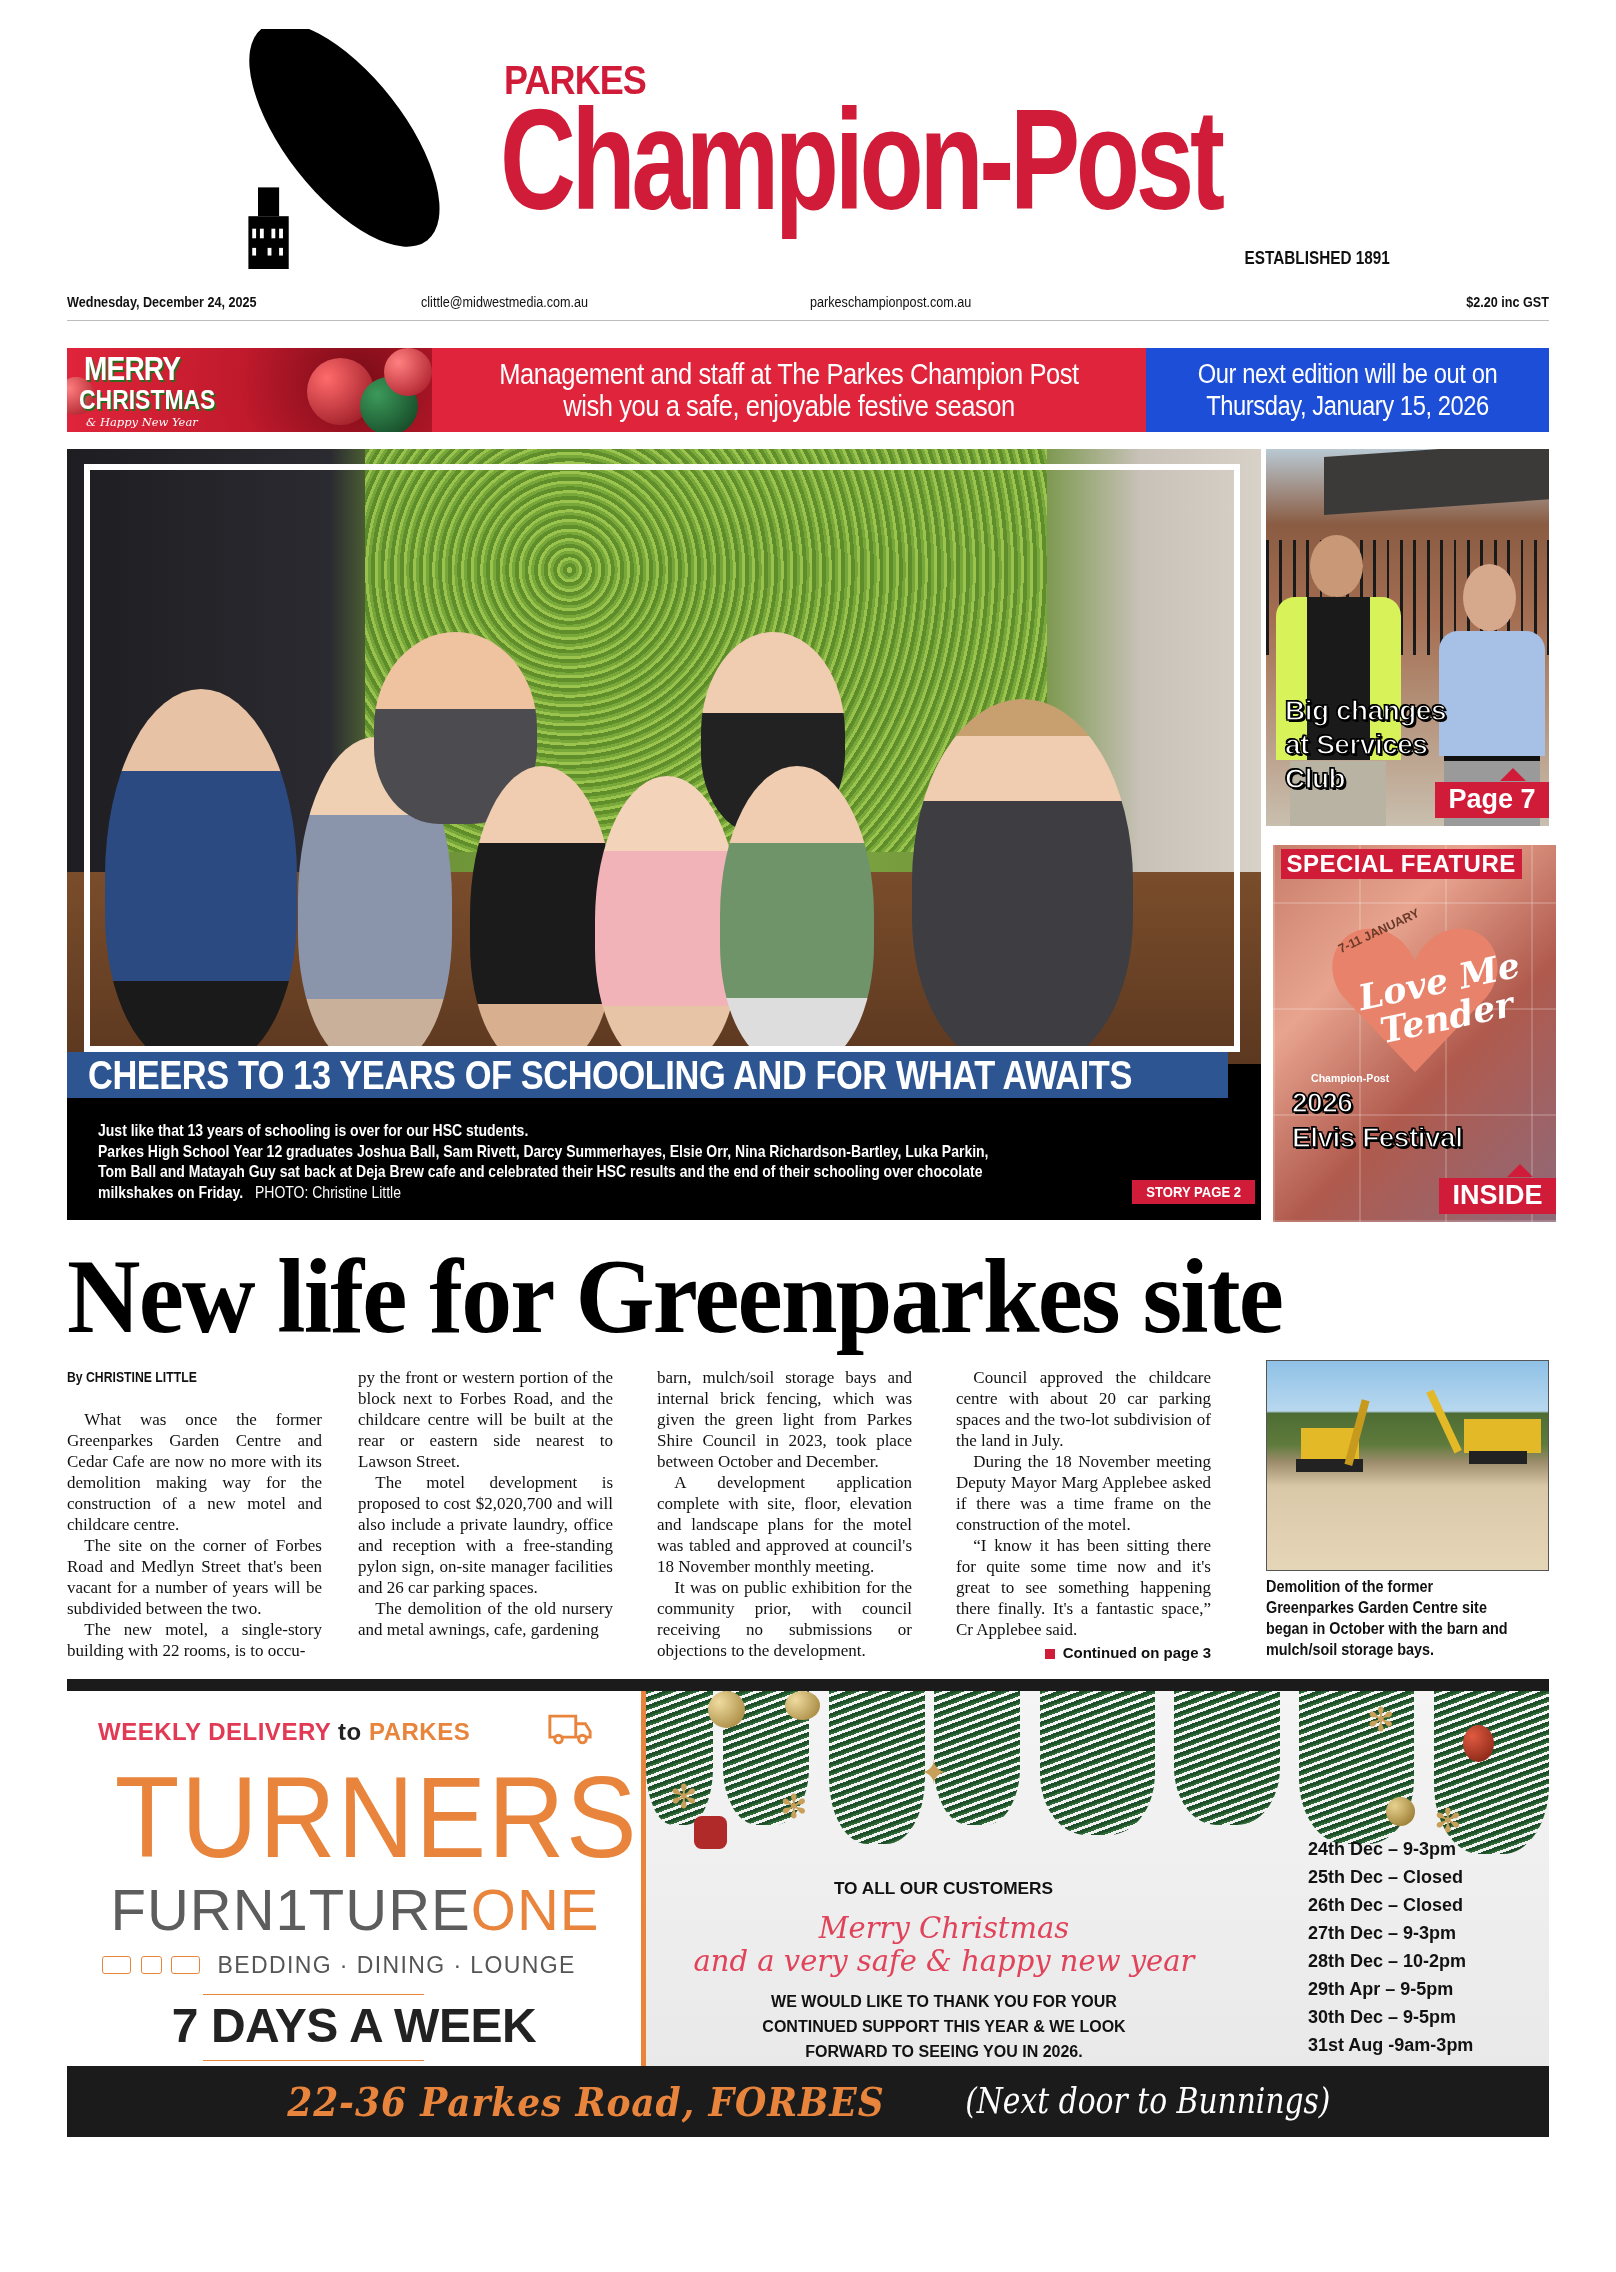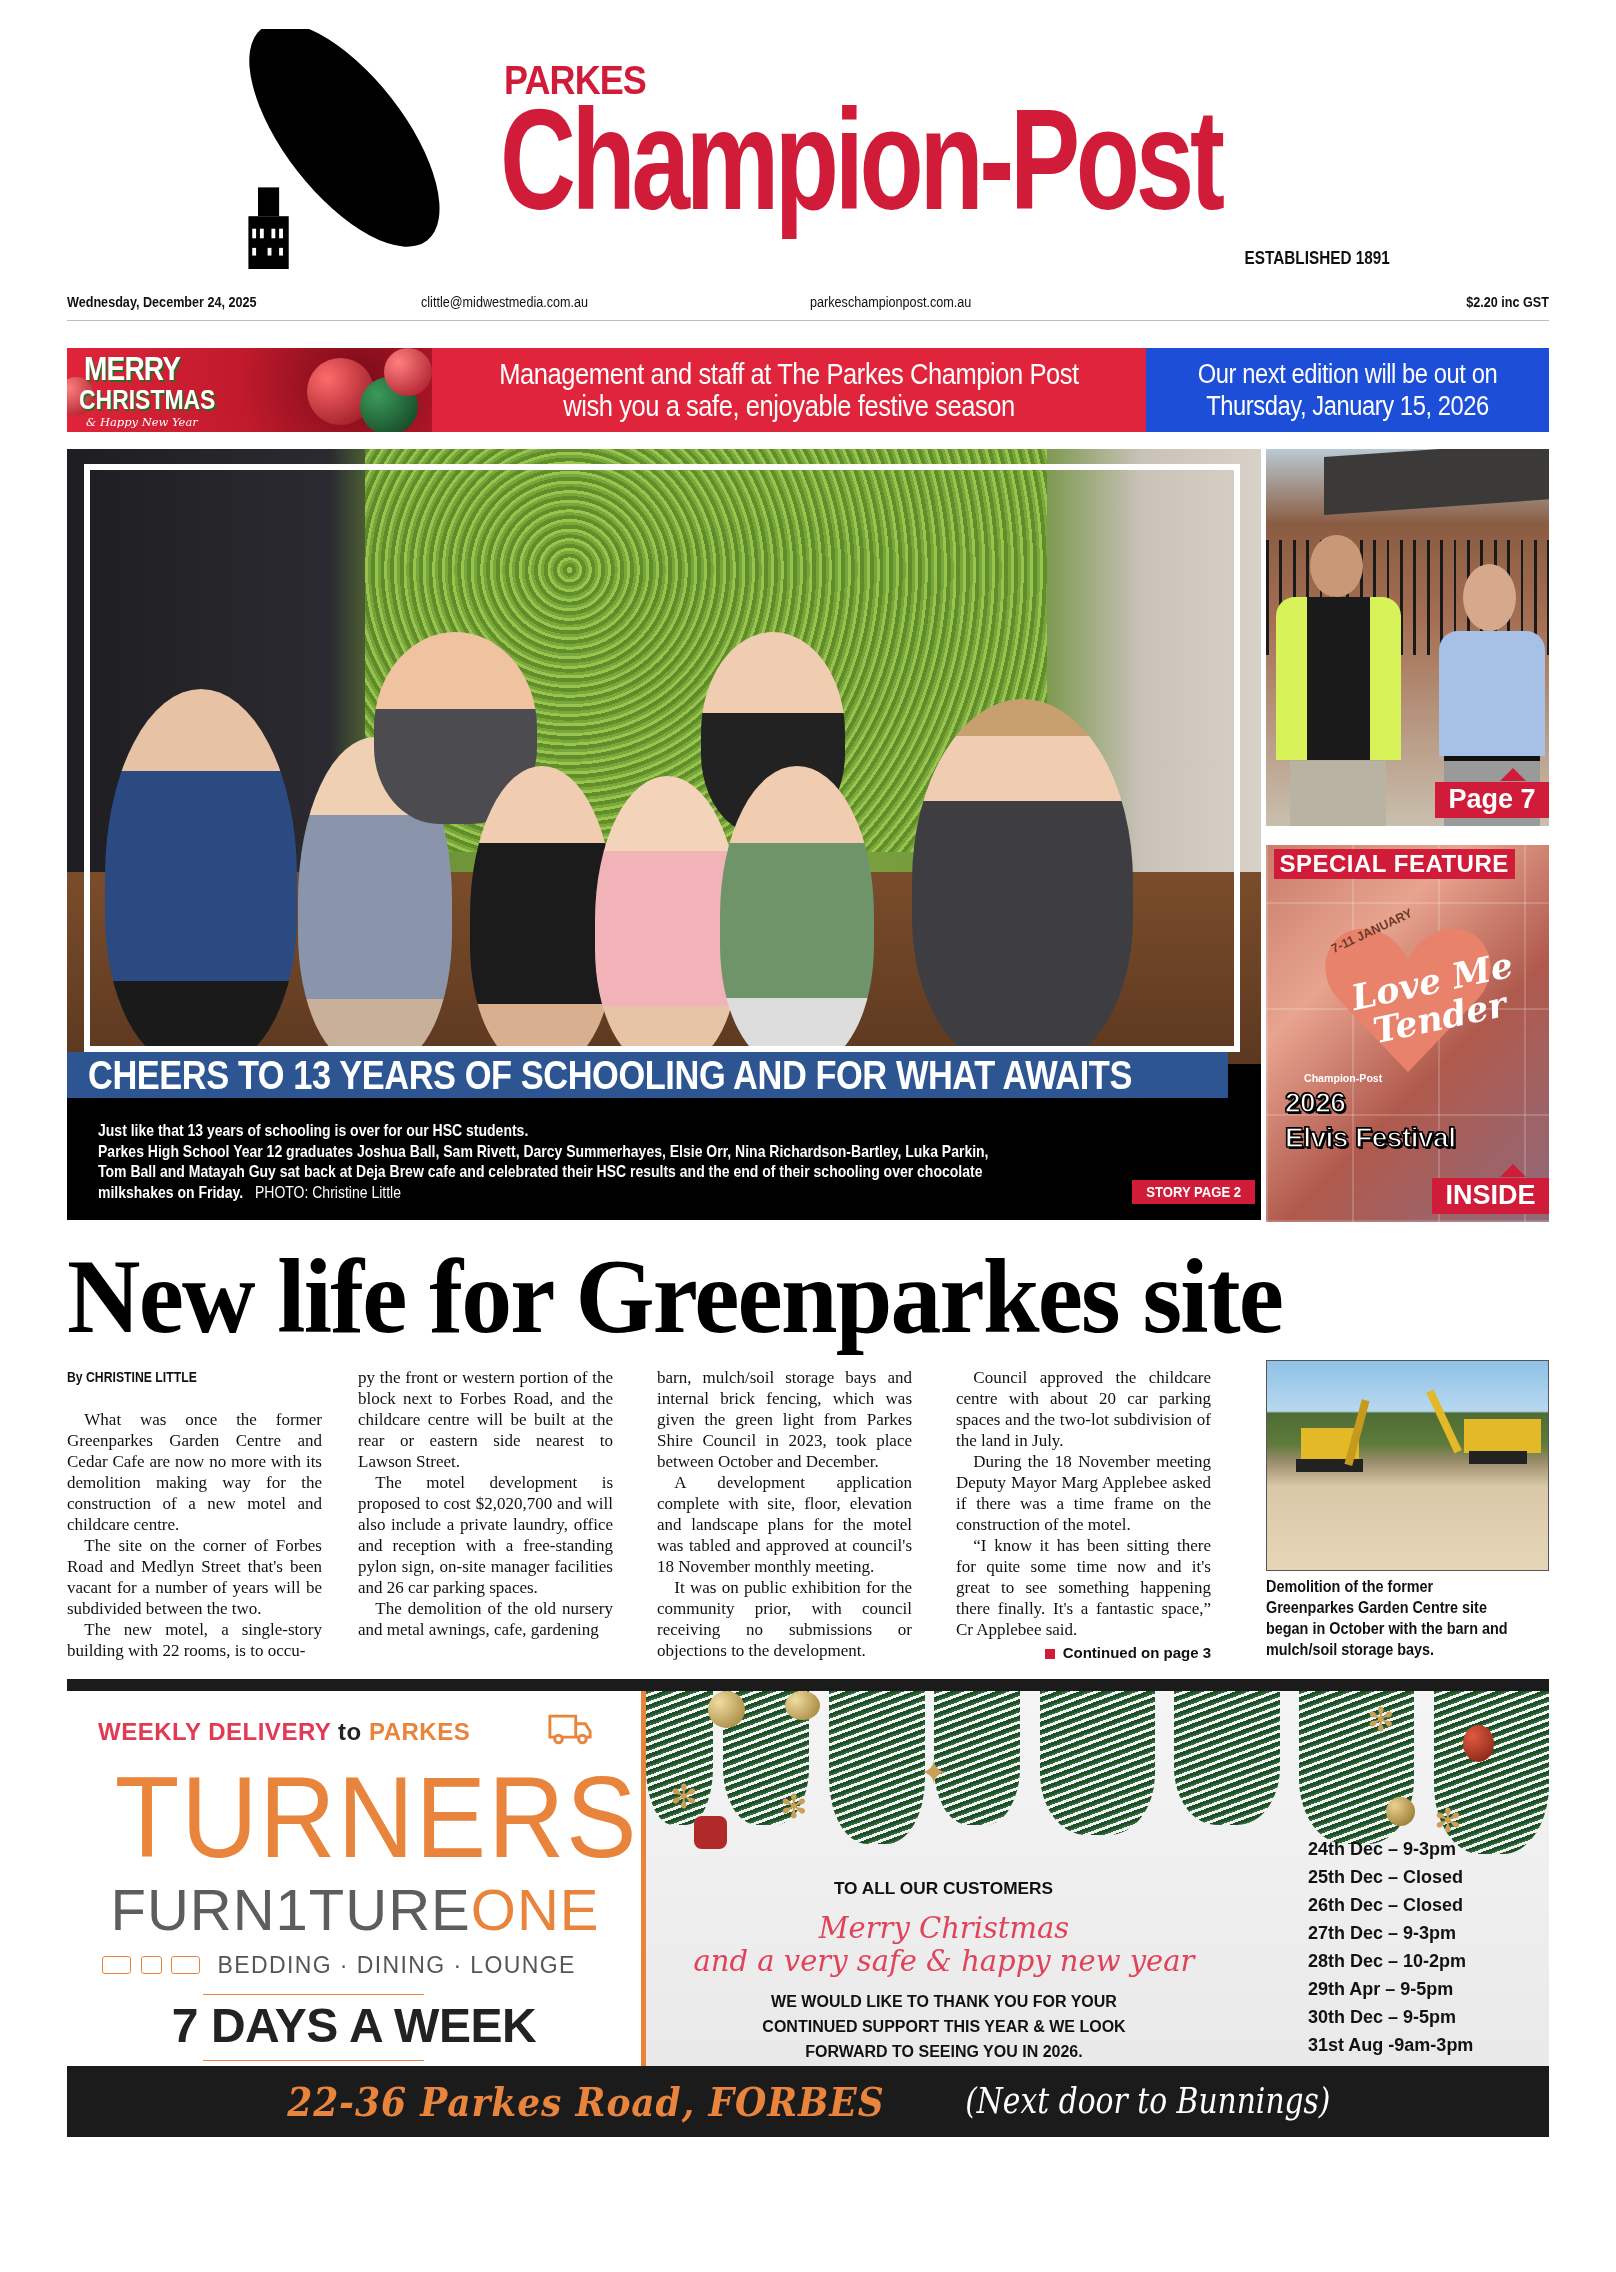--- a/index.html
+++ b/index.html
@@ -55,21 +55,21 @@
   .teaser-services { top: 449px; height: 377px; background: linear-gradient(180deg, #b9c9d3 0%, #8a5c42 20%, #a46e52 45%, #c9bfae 100%); }
   .ts-roof { position: absolute; left: 58px; top: 0; width: 231px; height: 58px; background: #3b3a38; transform: skewY(-4deg); }
   .ts-fence { position: absolute; left: 0; top: 91px; width: 283px; height: 115px; background: repeating-linear-gradient(90deg, #1a1a1a 0 2.9px, transparent 2.9px 13.4px); }
   .ts-man1 { position: absolute; left: 9.6px; top: 86px; width: 125px; height: 288px; }
   .ts-man2 { position: absolute; left: 173px; top: 115px; width: 106px; height: 269px; }
   .teaser-title { position: absolute; left: 19px; color: #fff; font-weight: 700; font-size: 28px; line-height: 34px; -webkit-text-stroke: 1.4px #000; text-shadow: 1.9px 1.9px 0 #000, -1px -1px 0 #000; letter-spacing: -0.5px; }
   .teaser-page { position: absolute; right: 0; bottom: 7.7px; background: #d01c38; color: #fff; font-weight: 700; font-size: 27px; padding: 2.9px 13.4px; }
   .teaser-page::before { content: ""; position: absolute; right: 23px; top: -13.4px; border-left: 13.4px solid transparent; border-right: 13.4px solid transparent; border-bottom: 13.4px solid #d01c38; }
 
   .teaser-elvis { top: 845px; height: 377px; background:
-      linear-gradient(135deg, #c77d6a 0%, #e8a48f 30%, #b05a4d 60%, #8f6a7a 100%); }
+      linear-gradient(135deg, #c77d6a 0%, #e8a48f 30%, #b05a4d 60%, #8f6a7a 100%); margin-left: 7px; }
   .te-collage { position: absolute; inset: 0; background:
       repeating-linear-gradient(0deg, rgba(255,255,255,0.18) 0 1.9px, transparent 1.9px 106px),
       repeating-linear-gradient(90deg, rgba(255,255,255,0.18) 0 1.9px, transparent 1.9px 86px); }
   .te-heart { position: absolute; left: 53px; top: 67px; width: 178px; height: 178px; }
   .te-heart svg { width: 100%; height: 100%; }
   .te-special { position: absolute; left: 7.7px; top: 3.8px; background: #d01c38; color: #fff; font-weight: 700; font-size: 24px; padding: 1px 5.8px; letter-spacing: 0.5px; }
   .te-jan { position: absolute; left: 62px; top: 79px; color: #6a3a2a; font-weight: 700; font-size: 12.5px; transform: rotate(-25deg); }
   .te-love { position: absolute; left: 88px; top: 117px; color: #fff; font-family: "DejaVu Serif", serif; font-weight: 700; font-style: italic; font-size: 35px; line-height: 37px; transform: rotate(-12deg); text-align: center; }
   .te-champion { position: absolute; left: 38px; top: 227px; color: #fff; font-size: 10.6px; font-weight: 700; }
   .te-title { top: 240px; font-size: 28px; line-height: 35px; }
@@ -208,20 +208,25 @@
   <div class="ts-fence"></div>
   <div class="ts-man1">
     <div style="position:absolute;left:34px;top:0;width:53px;height:62px;border-radius:50%;background:#c99876;"></div>
     <div style="position:absolute;left:0;top:62px;width:125px;height:163px;background:linear-gradient(90deg,#d8f25a 0 25%,#1a1a1a 25% 75%,#d8f25a 75%);border-radius:19px 19px 0 0;"></div>
     <div style="position:absolute;left:14.4px;top:226px;width:96px;height:67px;background:#b9b3a4;"></div>
   </div>
   <div class="ts-man2">
     <div style="position:absolute;left:24px;top:0;width:53px;height:67px;border-radius:50%;background:#d6a88c;"></div>
     <div style="position:absolute;left:0;top:67px;width:106px;height:125px;background:#a7c1e6;border-radius:19px 19px 0 0;"></div>
     <div style="position:absolute;left:4.8px;top:192px;width:96px;height:77px;background:#9a9a9a;border-top:5.8px solid #111;"></div>
+  </div>
+  <div class="teaser-title" style="top:245px;">
+    <div>Big changes</div>
+    <div>at Services</div>
+    <div>Club</div>
   </div>
   <div class="teaser-page">Page 7</div>
 </section>
 
 <section class="teaser teaser-elvis">
   <div class="te-collage"></div>
   <div class="te-heart">
     <svg viewBox="0 0 100 100">
         <path d="M50 90 L10 48 C-5 30 8 5 30 10 C40 12 47 20 50 28 C53 20 60 12 70 10 C92 5 105 30 90 48 Z" fill="#e8826a"></path>
       </svg>

